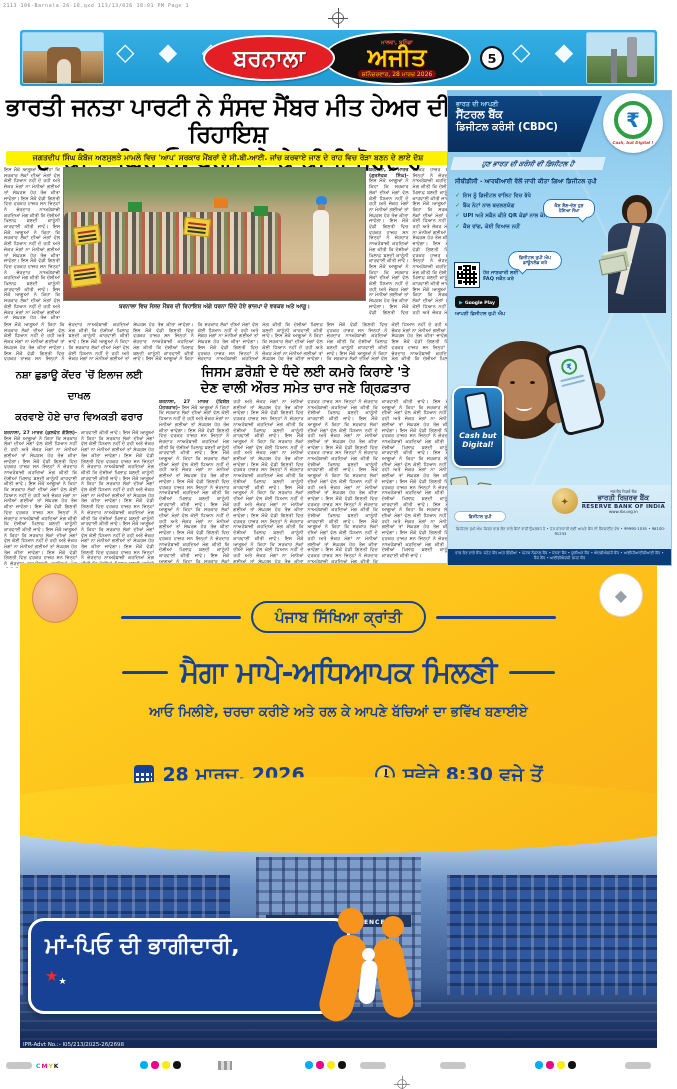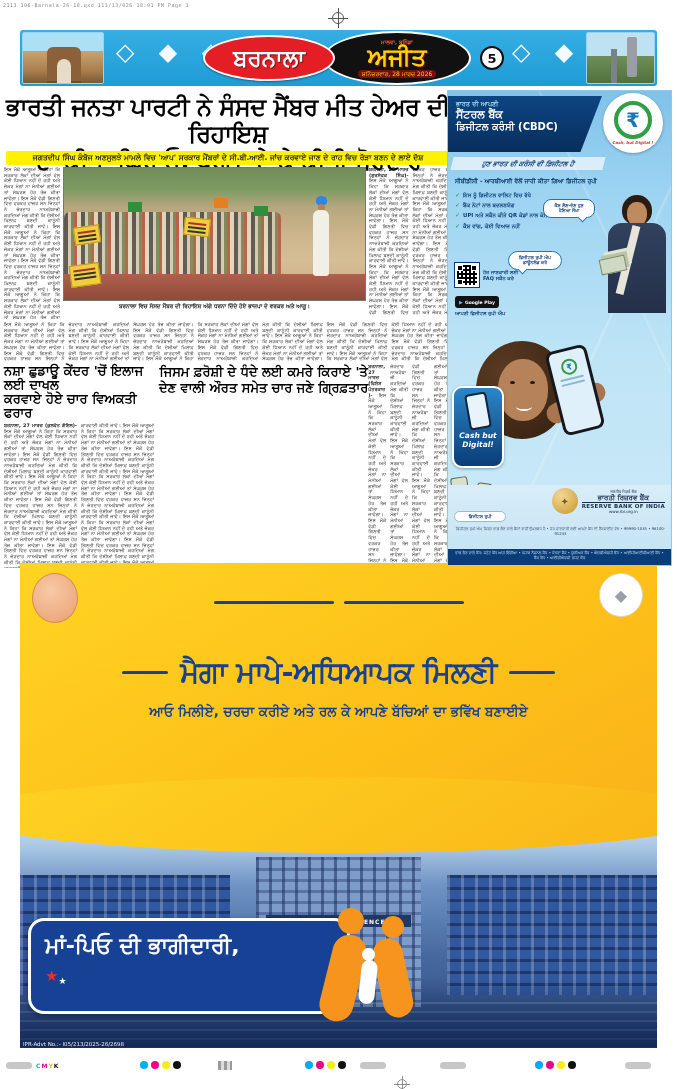--- a/index.html
+++ b/index.html
@@ -58,22 +58,22 @@
   .f1{left:64px;top:34px;background:#2f8f3a}.f2{left:150px;top:30px;background:#e67e22}.f3{left:190px;top:38px;background:#2f8f3a}
   .standman{position:absolute;right:34px;top:28px;width:20px;height:92px}
   .standman .tur{position:absolute;left:5px;top:0;width:11px;height:9px;background:#2e86de;border-radius:50% 50% 40% 40%}
   .standman .fc{position:absolute;left:7px;top:8px;width:7px;height:7px;background:#b5825a;border-radius:50%}
   .standman .bd{position:absolute;left:2px;top:14px;width:16px;height:66px;background:#f2efe6;border-radius:6px 6px 3px 3px}
   .caption{margin-top:2px;font-size:5.6px;font-weight:bold;color:#111;line-height:6.5px;text-align:center}
   .colR{flex:1;height:100%;column-count:2;column-gap:4px}
   .midtxt{position:absolute;left:0;top:228px;width:448px;height:40px;column-count:7;column-gap:4px}
   .row2{position:absolute;left:0;top:270px;width:448px;height:204px;display:flex;gap:5px}
   .subL{width:150px;display:flex;flex-direction:column}
-  .subR{flex:1;display:flex;flex-direction:row}
-  .h2a{font-size:13px;line-height:14px;font-weight:900;color:#000;margin-bottom:3px}
+  .subR{flex:1;display:flex;flex-direction:column}
+  .h2a{font-size:10px;line-height:21px;font-weight:900;color:#000;text-align:center;margin-bottom:3px}
   .h2b{font-size:13px;line-height:16px;font-weight:900;color:#000;text-align:center;margin-bottom:3px}
   .b2{flex:1;column-count:2;column-gap:4px}
   .b3{flex:1;column-count:4;column-gap:4px}
 
   
   .cbdc{position:absolute;left:447px;top:90px;width:225px;height:476px;overflow:hidden;border:1px solid #8fc8e8;
     background:linear-gradient(180deg,#7fc2ea 0%,#9dd4f2 22%,#bde4f6 55%,#cdeaf8 100%)}
   .net{position:absolute;inset:0;background:
     linear-gradient(115deg,transparent 60%,rgba(255,255,255,.25) 60.2%,transparent 61%),
     linear-gradient(65deg,transparent 70%,rgba(255,255,255,.2) 70.2%,transparent 71%)}
@@ -408,28 +408,42 @@
       <div class="disc">ਡਿਜੀਟਲ ਰੁਪੀ ਐਪ ਸਿਰਫ਼ ਭਾਗ ਲੈਣ ਵਾਲੇ ਬੈਂਕਾਂ ਰਾਹੀਂ ਉਪਲਬਧ ਹੈ • ਹੋਰ ਜਾਣਕਾਰੀ ਲਈ ਆਪਣੇ ਬੈਂਕ ਦੀ ਵੈੱਬਸਾਈਟ ਵੇਖੋ • 99990-1035 • 98100-91233</div>
       <div class="partners">ਭਾਗ ਲੈਣ ਵਾਲੇ ਬੈਂਕ: ਸਟੇਟ ਬੈਂਕ ਆਫ਼ ਇੰਡੀਆ • ਪੰਜਾਬ ਨੈਸ਼ਨਲ ਬੈਂਕ • ਕੇਨਰਾ ਬੈਂਕ • ਯੂਨੀਅਨ ਬੈਂਕ • ਐਚਡੀਐਫਸੀ ਬੈਂਕ • ਆਈਸੀਆਈਸੀਆਈ ਬੈਂਕ • ਯੈੱਸ ਬੈਂਕ • ਆਈਡੀਐਫਸੀ ਫਸਟ ਬੈਂਕ</div>
     </div>
   </div>
 
   <div class="ptm">
     <div class="seal-l"></div>
     <div class="seal-r">◆</div>
     <div class="badge">
       <i class="bline"></i>
+      <span class="bpill">ਪੰਜਾਬ ਸਿੱਖਿਆ ਕ੍ਰਾਂਤੀ</span>
       <i class="bline"></i>
     </div>
     <div class="ptitle">
       <i class="tln"></i>
       <span>ਮੈਗਾ ਮਾਪੇ-ਅਧਿਆਪਕ ਮਿਲਣੀ</span>
       <i class="tln"></i>
     </div>
     <div class="psub">ਆਓ ਮਿਲੀਏ, ਚਰਚਾ ਕਰੀਏ ਅਤੇ ਰਲ ਕੇ ਆਪਣੇ ਬੱਚਿਆਂ ਦਾ ਭਵਿੱਖ ਬਣਾਈਏ</div>
+    <div class="when">
+      <div class="wit">
+        <span class="cal"></span>
+        <span class="wtxt">28 ਮਾਰਚ, 2026</span>
+      </div>
+      <div class="wit">
+        <span class="clk">
+            <i class="h1"></i>
+            <i class="h2"></i>
+          </span>
+        <span class="wtxt">ਸਵੇਰੇ 8:30 ਵਜੇ ਤੋਂ</span>
+      </div>
+    </div>
     <div class="bphoto">
       <div class="wingL"></div>
       <div class="wingR"></div>
       <div class="twr">
         <div class="sign">SCHOOL OF EMINENCE</div>
       </div>
       <div class="plaza"></div>
       <div class="shade"></div>
       <div class="curve"></div>
     </div>

